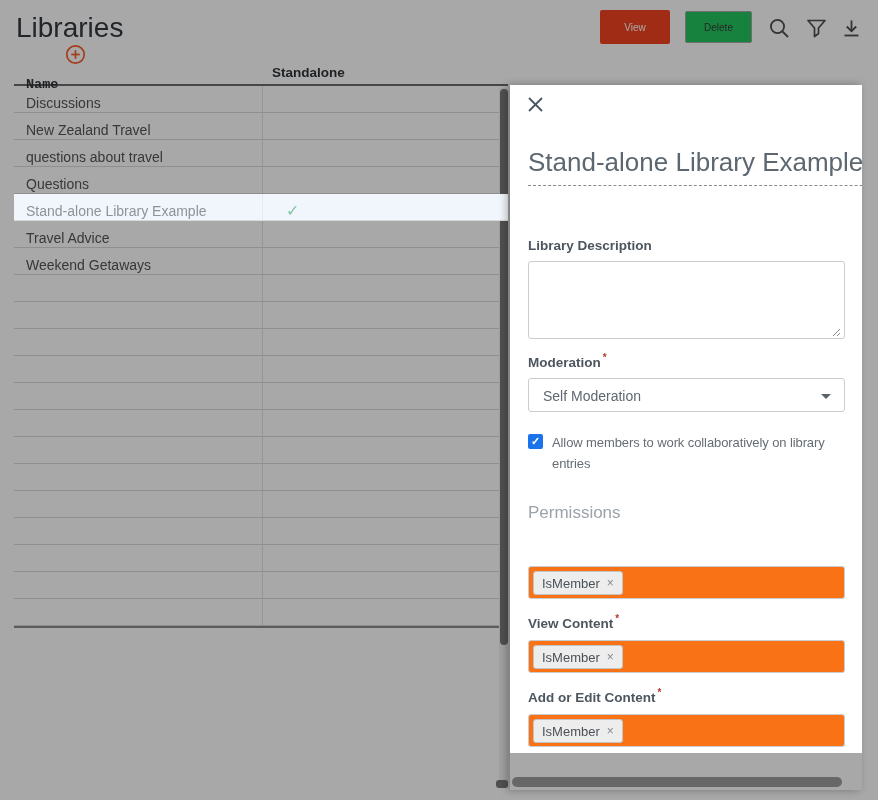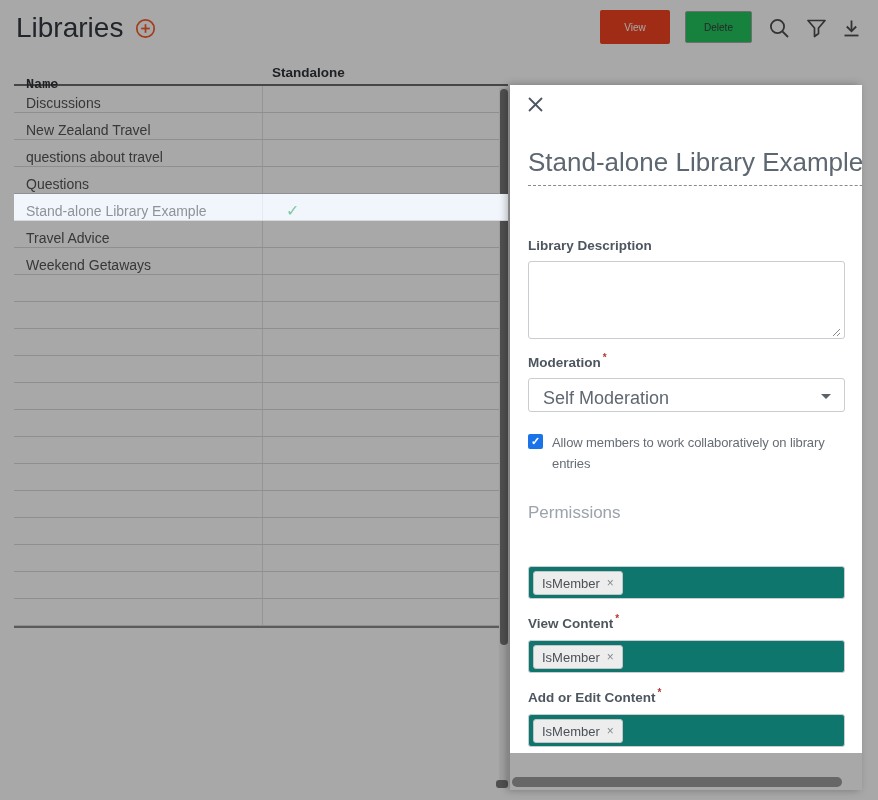--- a/index.html
+++ b/index.html
@@ -3,21 +3,21 @@
 <meta charset="utf-8">
 <style>
   * { margin:0; padding:0; box-sizing:border-box; }
   html,body { background:#888; }
   #stage {
     position:relative; width:878px; height:800px; overflow:hidden;
     background:#ffffff; font-family:"Liberation Sans", sans-serif;
   }
 
   
-  .page-title { position:absolute; left:16px; top:12px; font-size:28px; font-weight:400; color:#333a40; display:flex; align-items:center; }
+  .page-title { position:absolute; left:16px; top:12px; font-size:28px; font-weight:400; color:#333a40; display:flex; align-items:center;flex-direction:column; }
   .add-icon { margin-left:12px; display:inline-flex; }
 
   .btn { position:absolute; display:flex; align-items:center; justify-content:center; font-size:10px; border-radius:2px; cursor:pointer; }
   .btn-view { left:600px; top:10px; width:70px; height:34px; background:#f44320; color:#fff; }
   .btn-delete { left:685px; top:11px; width:67px; height:32px; background:#22c55e; border:1px solid #a8a8a8; color:#3b3b3b; }
   .tool-icon { position:absolute; top:17px; width:22px; height:22px; display:flex; align-items:center; justify-content:center; cursor:pointer; }
   .ti-search { left:768px; } .ti-filter { left:805px; } .ti-download { left:840px; }
 
   
   .table { position:absolute; left:14px; top:63px; width:494px; }
@@ -48,29 +48,29 @@
   .close-btn { position:absolute; left:17px; top:11px; width:18px; height:18px; cursor:pointer; display:flex; }
   .panel-title { position:absolute; left:18px; top:62px; width:400px; font-size:26px; color:#5d6771; white-space:nowrap; line-height:30px; padding-bottom:8px; border-bottom:1px dashed #8a8a8a; cursor:text; }
 
   .flabel { position:absolute; left:18px; font-size:13.5px; font-weight:bold; color:#4d565f; white-space:nowrap; }
   .req { color:#b0392e; font-size:10px; vertical-align:top; position:relative; top:-3px; margin-left:2px; }
 
   .desc-box { position:absolute; left:18px; top:176px; width:317px; height:78px; border:1px solid #c9ccd0; border-radius:3px; background:#fff; resize:none; outline:none; font-family:"Liberation Sans",sans-serif; }
   .resize-handle { position:absolute; left:322px; top:243px; pointer-events:none; }
 
   .select { position:absolute; left:18px; top:293px; width:317px; height:34px; border:1px solid #c9ccd0; border-radius:3px; background:#fff; cursor:pointer; }
-  .select-value { position:absolute; left:14px; top:9px; font-size:18px; color:#5f6770; }
+  .select-value { position:absolute; left:14px; top:9px; font-size:14px; color:#5f6770; }
   .caret { position:absolute; right:13px; top:15px; width:0; height:0; border-left:5px solid transparent; border-right:5px solid transparent; border-top:5px solid #5a6269; }
 
   .checkbox { position:absolute; left:18px; top:349px; width:15px; height:15px; background:#1a73e8; border-radius:2px; cursor:pointer; display:flex; align-items:center; justify-content:center; color:#fff; font-size:11px; font-weight:bold; line-height:1; }
   .cb-label { position:absolute; left:42px; top:347px; width:300px; font-size:13px; line-height:21px; color:#666d74; letter-spacing:-0.1px; }
 
   .section-heading { position:absolute; left:18px; top:418px; font-size:17px; font-weight:400; color:#9ca3aa; }
 
-  .tag-input { position:absolute; left:18px; width:317px; height:33px; border:1px solid #c9ccd0; border-radius:3px; background:#0f766e; cursor:text; }
+  .tag-input { position:absolute; left:18px; width:317px; height:33px; border:1px solid #c9ccd0; border-radius:3px; background:#f97316; cursor:text; }
   .chip { position:absolute; left:4px; top:4px; height:24px; display:inline-flex; align-items:center; padding:0 8px; background:#ededed; border:1px solid #c4c4c4; border-radius:3px; font-size:13px; color:#4b5157; white-space:nowrap; }
   .chip-x { margin-left:7px; color:#828a92; font-size:12px; cursor:pointer; }
 
   .lbl-desc { top:153px; } .lbl-mod { top:270px; }
   .lbl-p0 { top:457px; } .in-p0 { top:481px; }
   .lbl-p1 { top:531px; } .in-p1 { top:555px; }
   .lbl-p2 { top:605px; } .in-p2 { top:629px; }
 
   svg { display:block; }
 </style>

